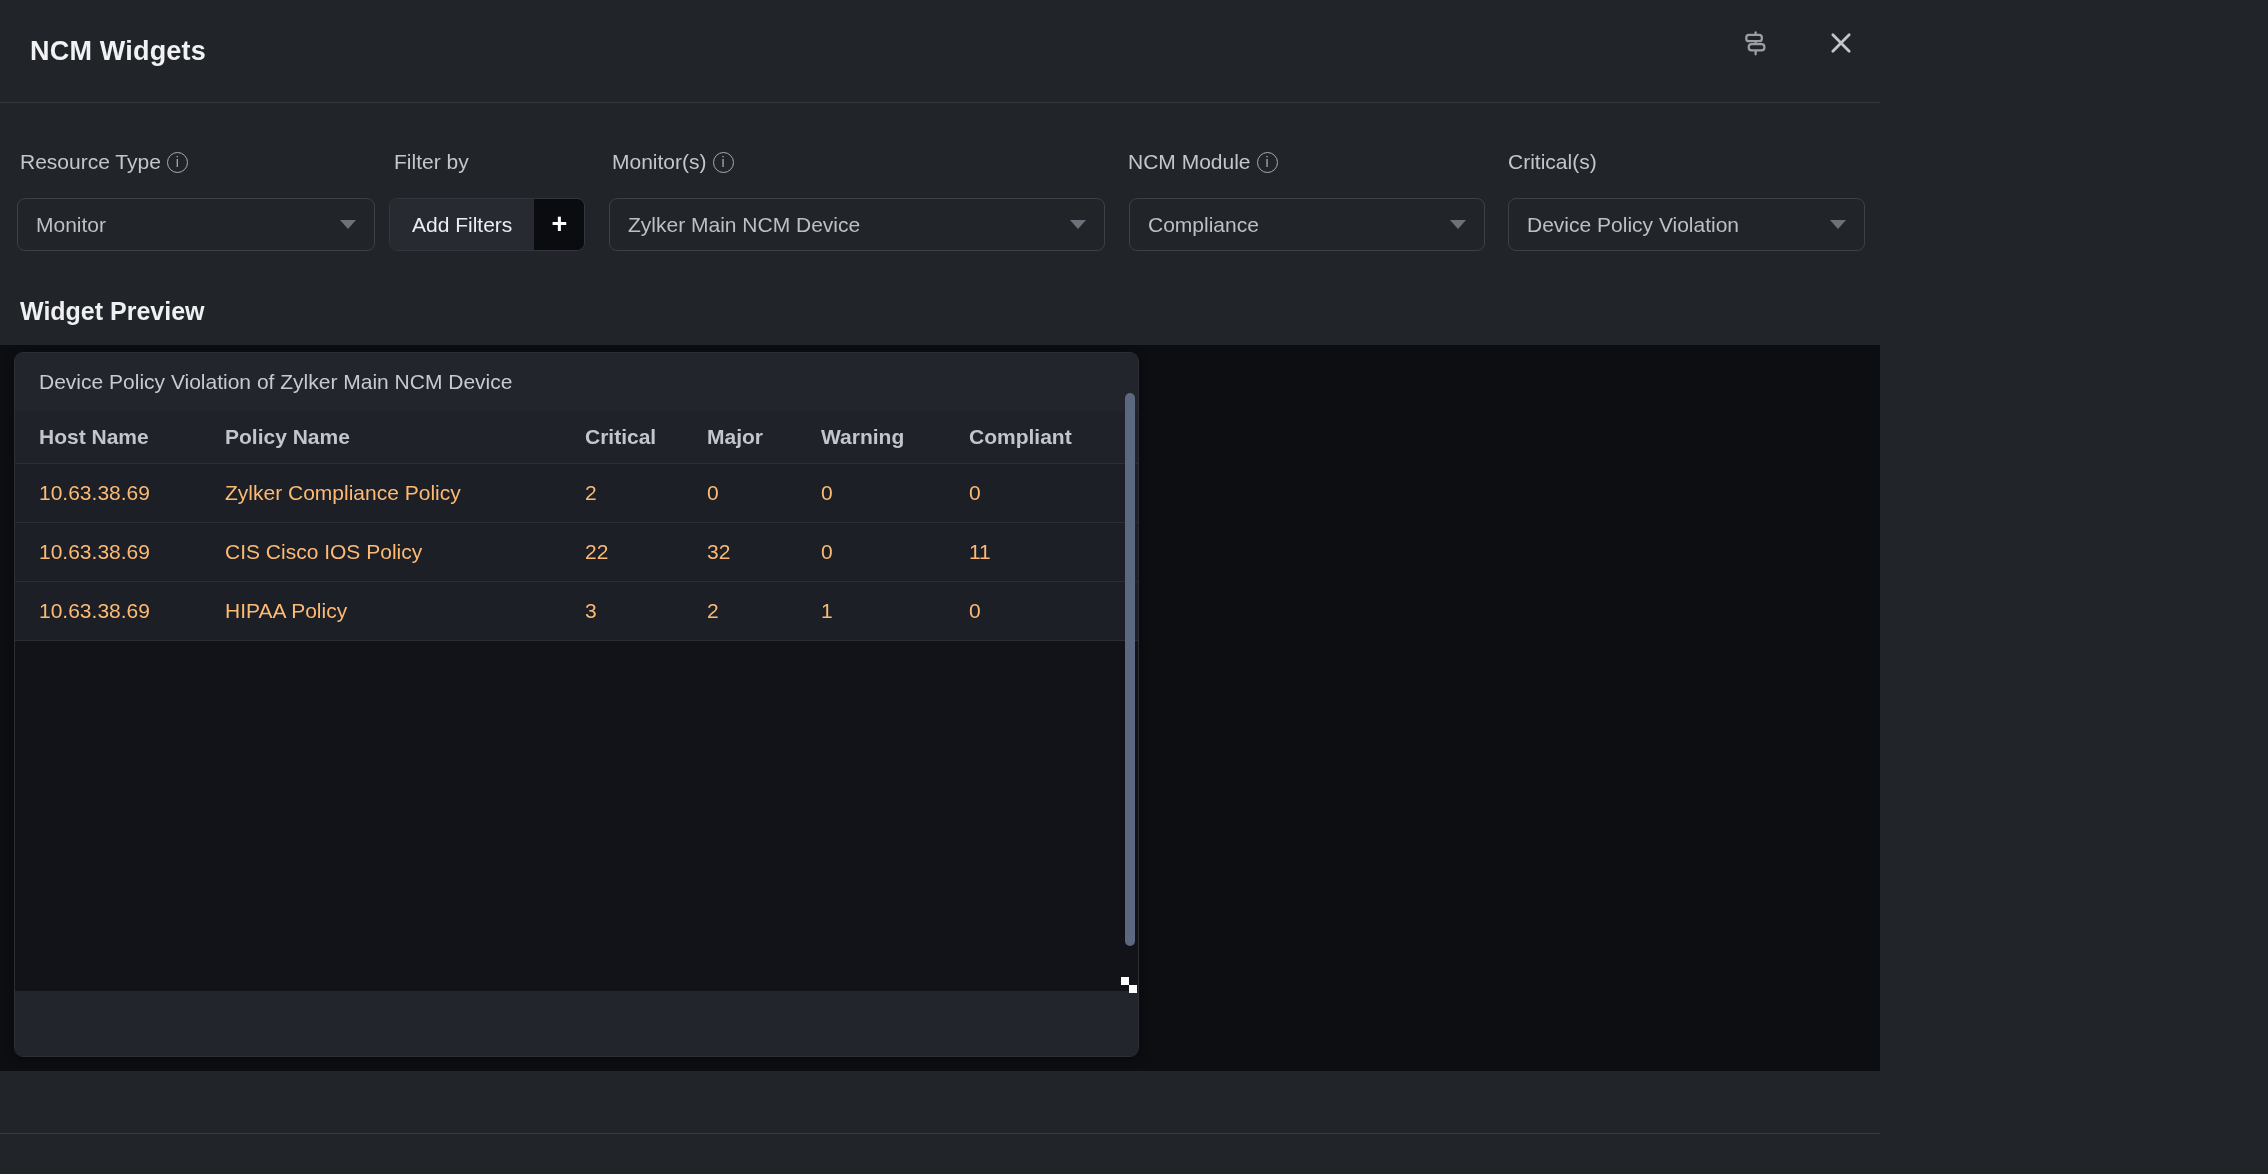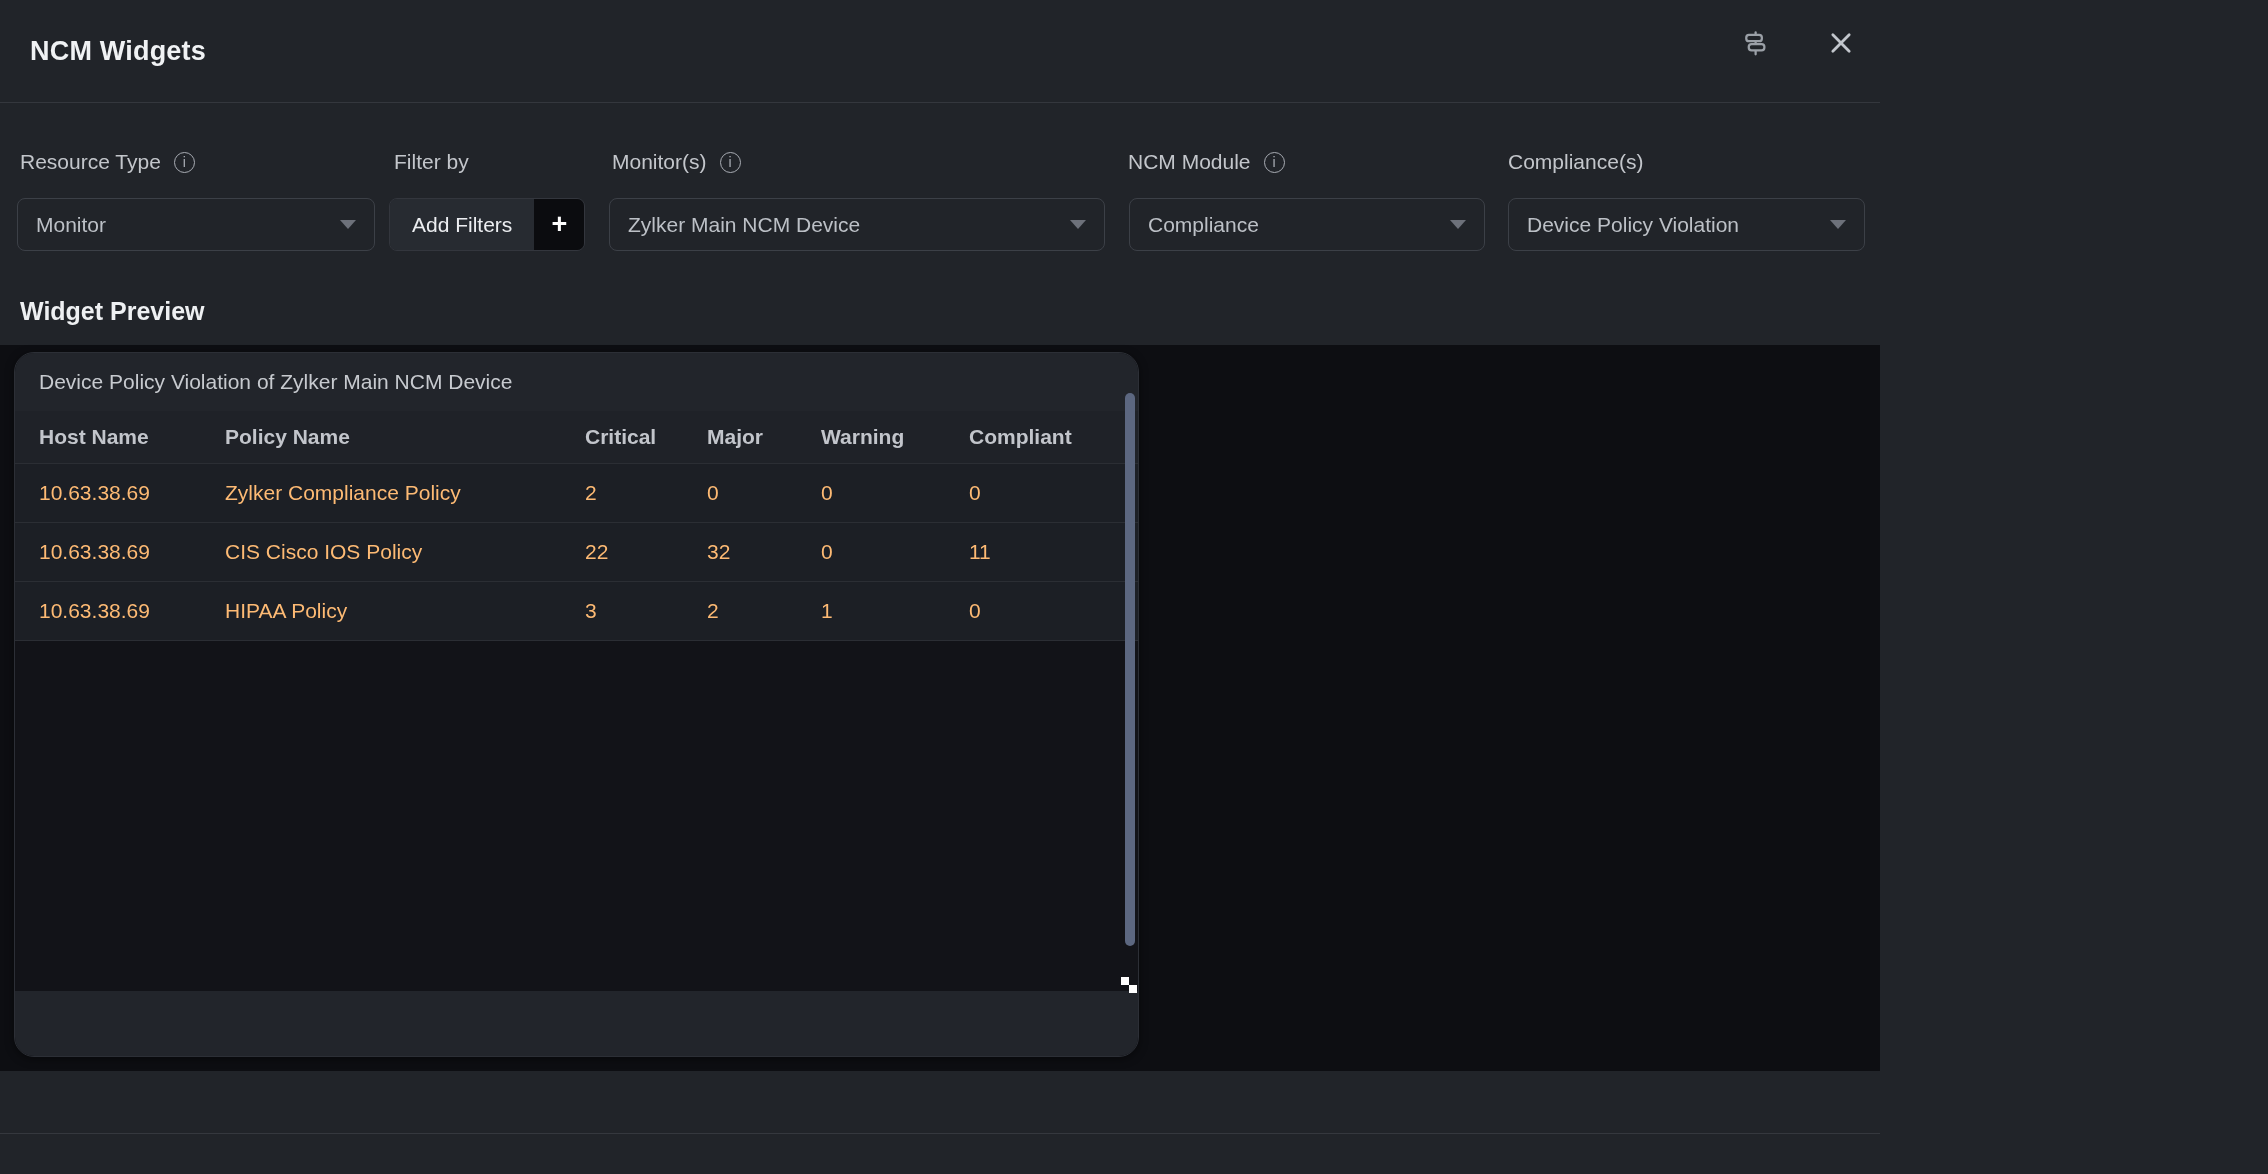--- a/index.html
+++ b/index.html
@@ -10,21 +10,21 @@
   
   .modal-header { position:absolute; left:0; top:0; width:100%; height:103px;
     border-bottom:1px solid #34373d; display:flex; align-items:center; padding:0 30px; }
   .modal-title { font-size:27px; font-weight:700; color:#f0f2f4; letter-spacing:.2px; }
   .header-icons { position:absolute; right:22px; top:26px; display:flex; align-items:center; gap:52px; }
   .icon-btn { width:34px; height:34px; display:flex; align-items:center; justify-content:center;
     cursor:pointer; background:none; border:none; }
 
   
   .filter-bar { position:absolute; left:0; top:104px; width:100%; height:241px; }
-  .f-label { position:absolute; top:46px; font-size:21px; color:#c3c6cb; display:flex; align-items:center; gap:13px; white-space:nowrap; }
+  .f-label { position:absolute; top:46px; font-size:21px; color:#c3c6cb; display:flex; align-items:center; gap:6px; white-space:nowrap; }
   .info-icon { width:21px; height:21px; border:1.5px solid #a9adb4; border-radius:50%;
     display:inline-flex; align-items:center; justify-content:center; font-size:14px; color:#a9adb4; line-height:1; }
   .dropdown { position:absolute; top:94px; height:53px; border:1px solid #3c4047; border-radius:8px;
     display:flex; align-items:center; padding:0 18px; font-size:21px; color:#bcc0c6; cursor:pointer; background:transparent; }
   .dropdown .dd-value { flex:1; white-space:nowrap; overflow:hidden; text-overflow:ellipsis; }
   .chevron { width:0; height:0; border-left:8px solid transparent; border-right:8px solid transparent;
     border-top:9px solid #6d717a; margin-left:14px; flex:none; }
   .add-filters { position:absolute; top:94px; height:53px; display:flex; border-radius:8px; overflow:hidden; cursor:pointer; border:1px solid #33363d; }
   .add-filters .af-label { background:#272b31; color:#eceef1; font-size:21px; display:flex; align-items:center; padding:0 22px; }
   .add-filters .af-plus { width:50px; background:#0b0c0f; color:#ffffff; display:flex; align-items:center; justify-content:center;
@@ -33,21 +33,21 @@
   
   .preview-heading { position:absolute; left:20px; top:297px; font-size:25px; font-weight:700; color:#eef0f2; }
   .link-btn { position:absolute; left:2229px; top:289px; width:56px; height:56px; border:1px solid #3a3e45;
     border-radius:10px; display:flex; align-items:center; justify-content:center; background:transparent; cursor:pointer; }
 
   
   .preview-canvas { position:absolute; left:0; top:345px; width:2268px; height:726px; background:#0d0e12; }
 
   
   .widget { position:absolute; left:14px; top:7px; width:1125px; height:705px;
-    border:1px solid #2c2f36; border-radius:20px; overflow:hidden; background:#121318;
+    border:1px solid #2c2f36; border-radius:9px; overflow:hidden; background:#121318;
     display:flex; flex-direction:column; box-shadow:0 2px 10px rgba(0,0,0,.45); }
   .widget-titlebar { height:58px; background:#22252b; display:flex; align-items:center; padding:0 24px; flex:none; }
   .widget-title { font-size:21px; color:#c7cacf; }
   .grid-row { display:grid; grid-template-columns:186px 360px 122px 114px 148px 1fr; padding:0 0 0 24px; align-items:center; }
   .table-head { height:52px; background:#1f2228; flex:none; }
   .table-head .th { font-size:21px; font-weight:700; color:#c2c5cb; }
   .table-body { flex:none; }
   .table-body .tr { height:59px; background:#1c1f25; border-top:1px solid #2b2e34; }
   .table-body .td { font-size:21px; color:#fdba74; }
   .widget-filler { flex:1; background:#121318; border-top:1px solid #2b2e34; }
@@ -124,21 +124,21 @@
     <div class="f-label" style="left:1128px;">
       <span>NCM Module</span>
       <span class="info-icon">i</span>
     </div>
     <div class="dropdown" style="left:1129px; width:356px;">
       <span class="dd-value">Compliance</span>
       <span class="chevron"></span>
     </div>
 
     <div class="f-label" style="left:1508px;">
-      <span>Compliance(s)</span>
+      <span>Critical(s)</span>
     </div>
     <div class="dropdown" style="left:1508px; width:357px;">
       <span class="dd-value">Device Policy Violation</span>
       <span class="chevron"></span>
     </div>
   </div>
 
   <div class="preview-heading">Widget Preview</div>
   <button class="link-btn">
     <svg width="26" height="26" viewBox="0 0 24 24" fill="none" stroke="#9ba0a7" stroke-width="2" stroke-linecap="round" stroke-linejoin="round">

